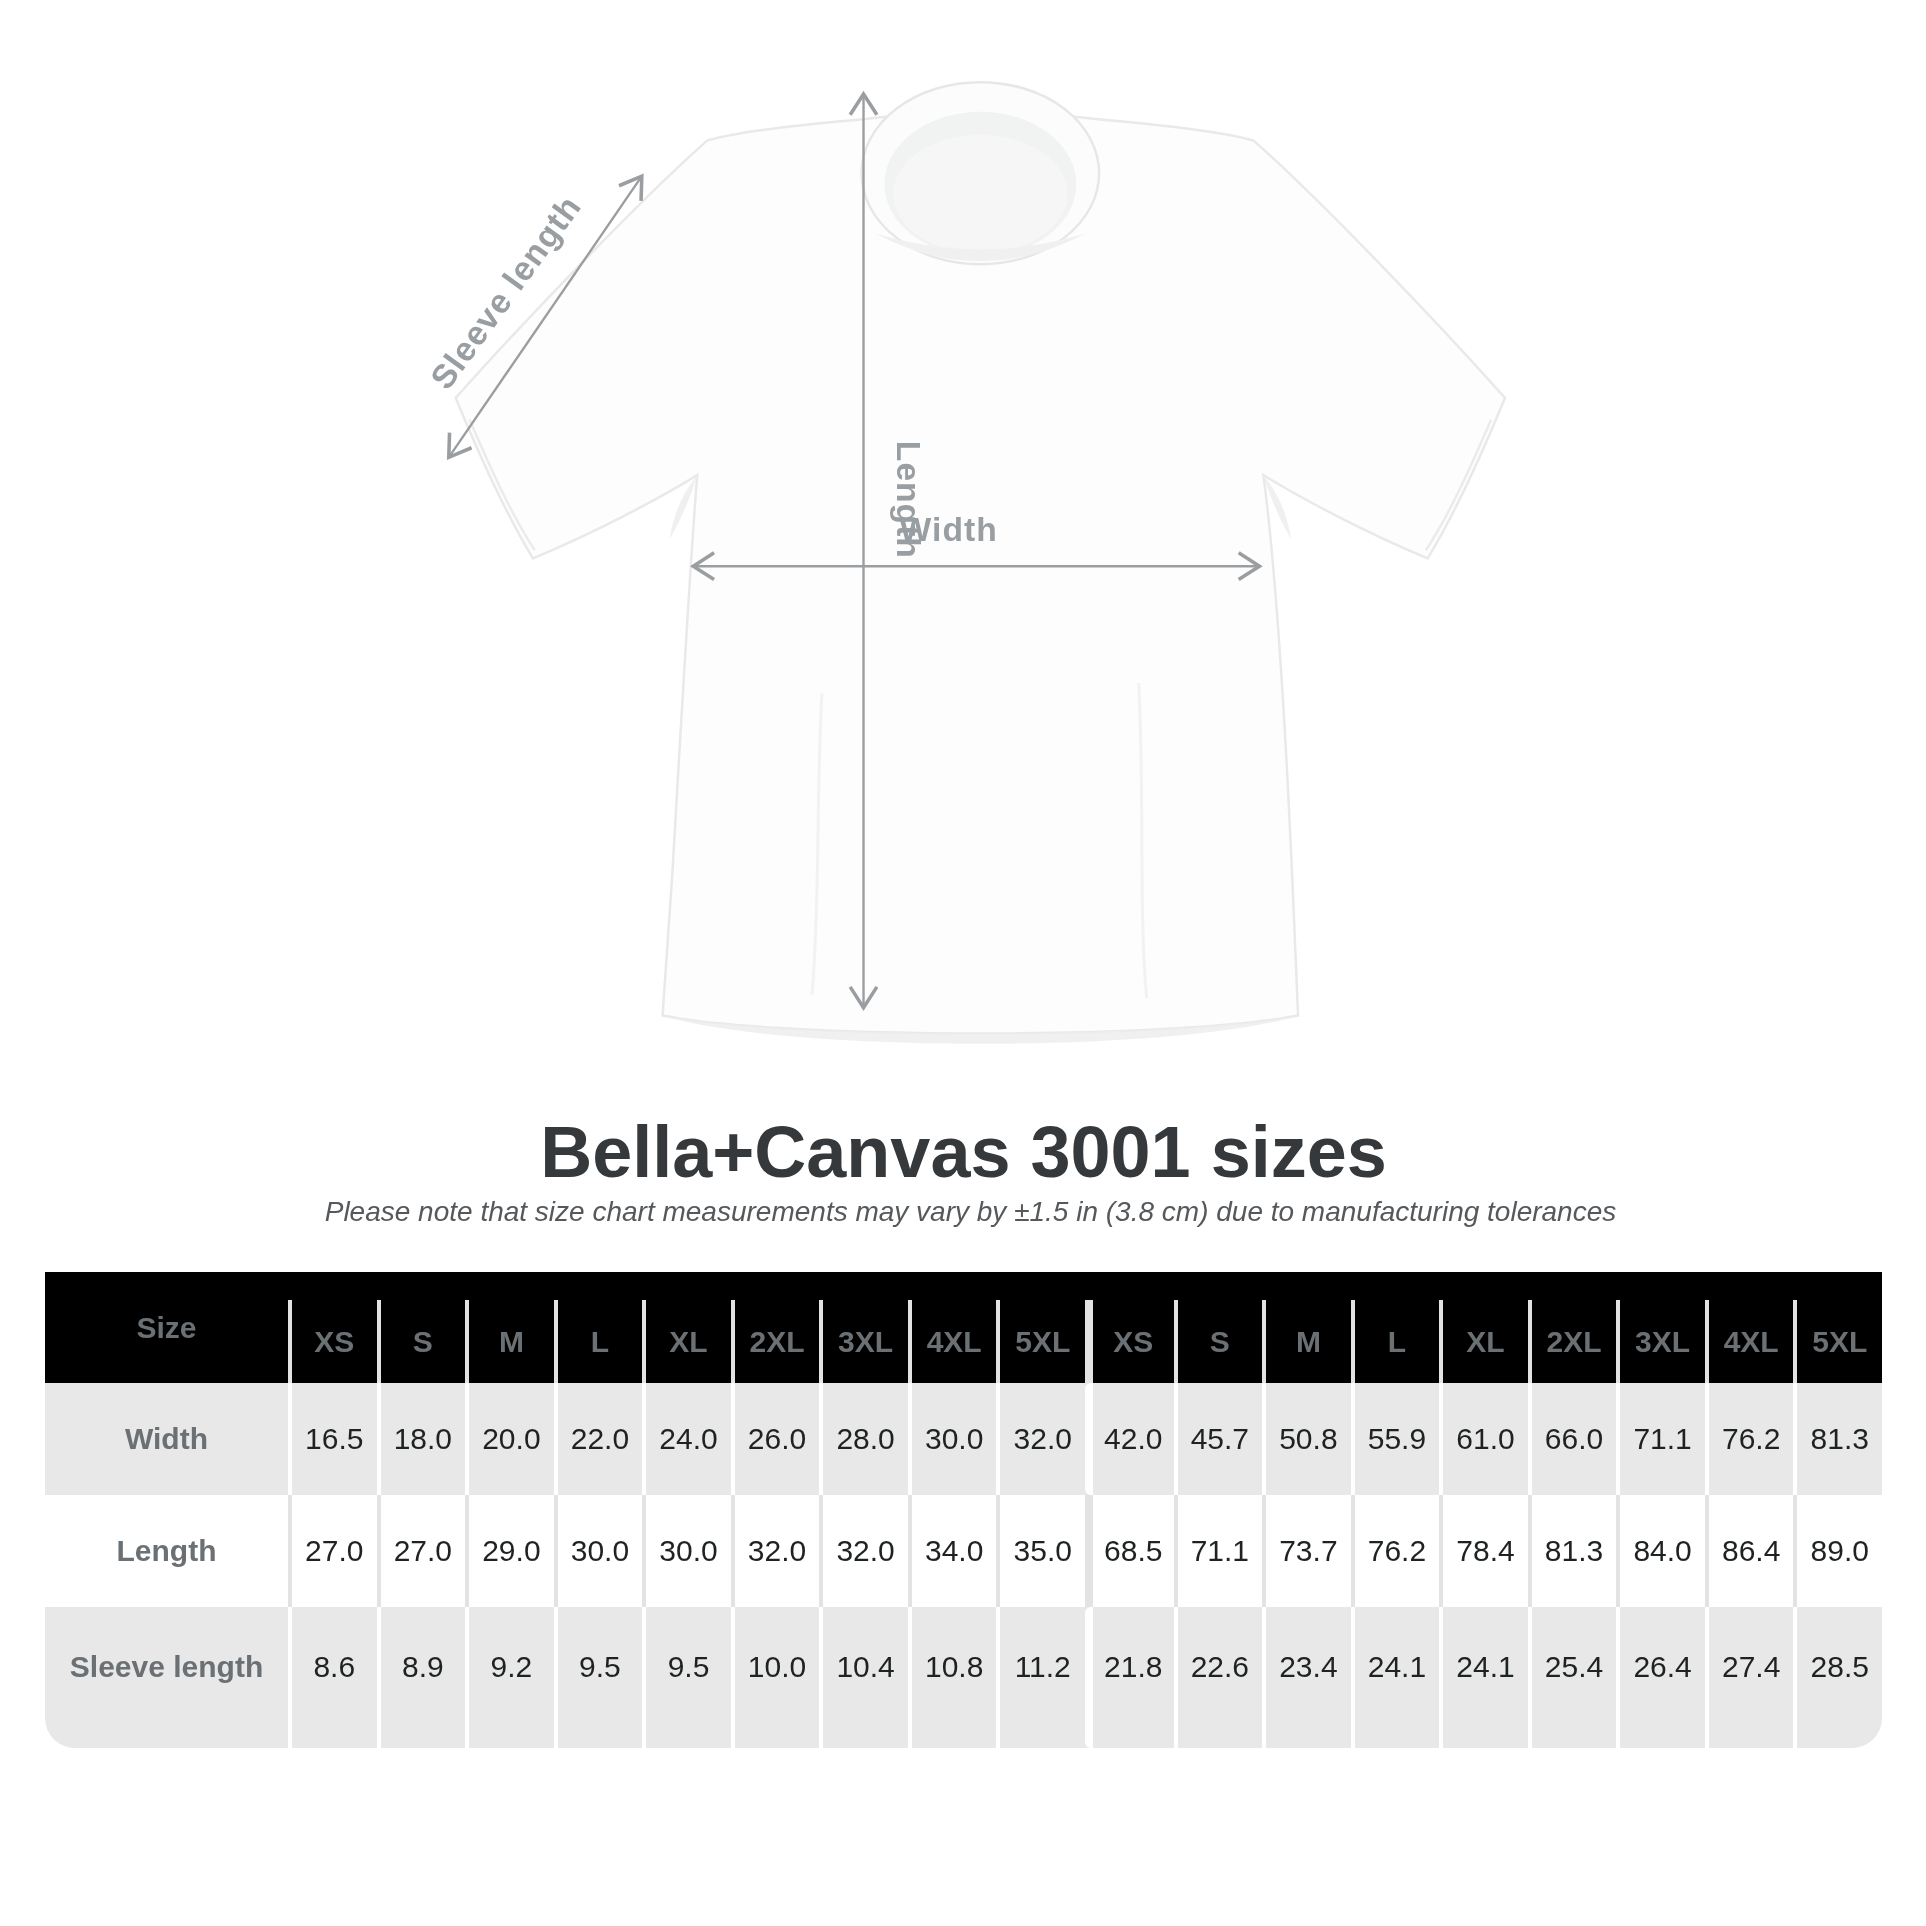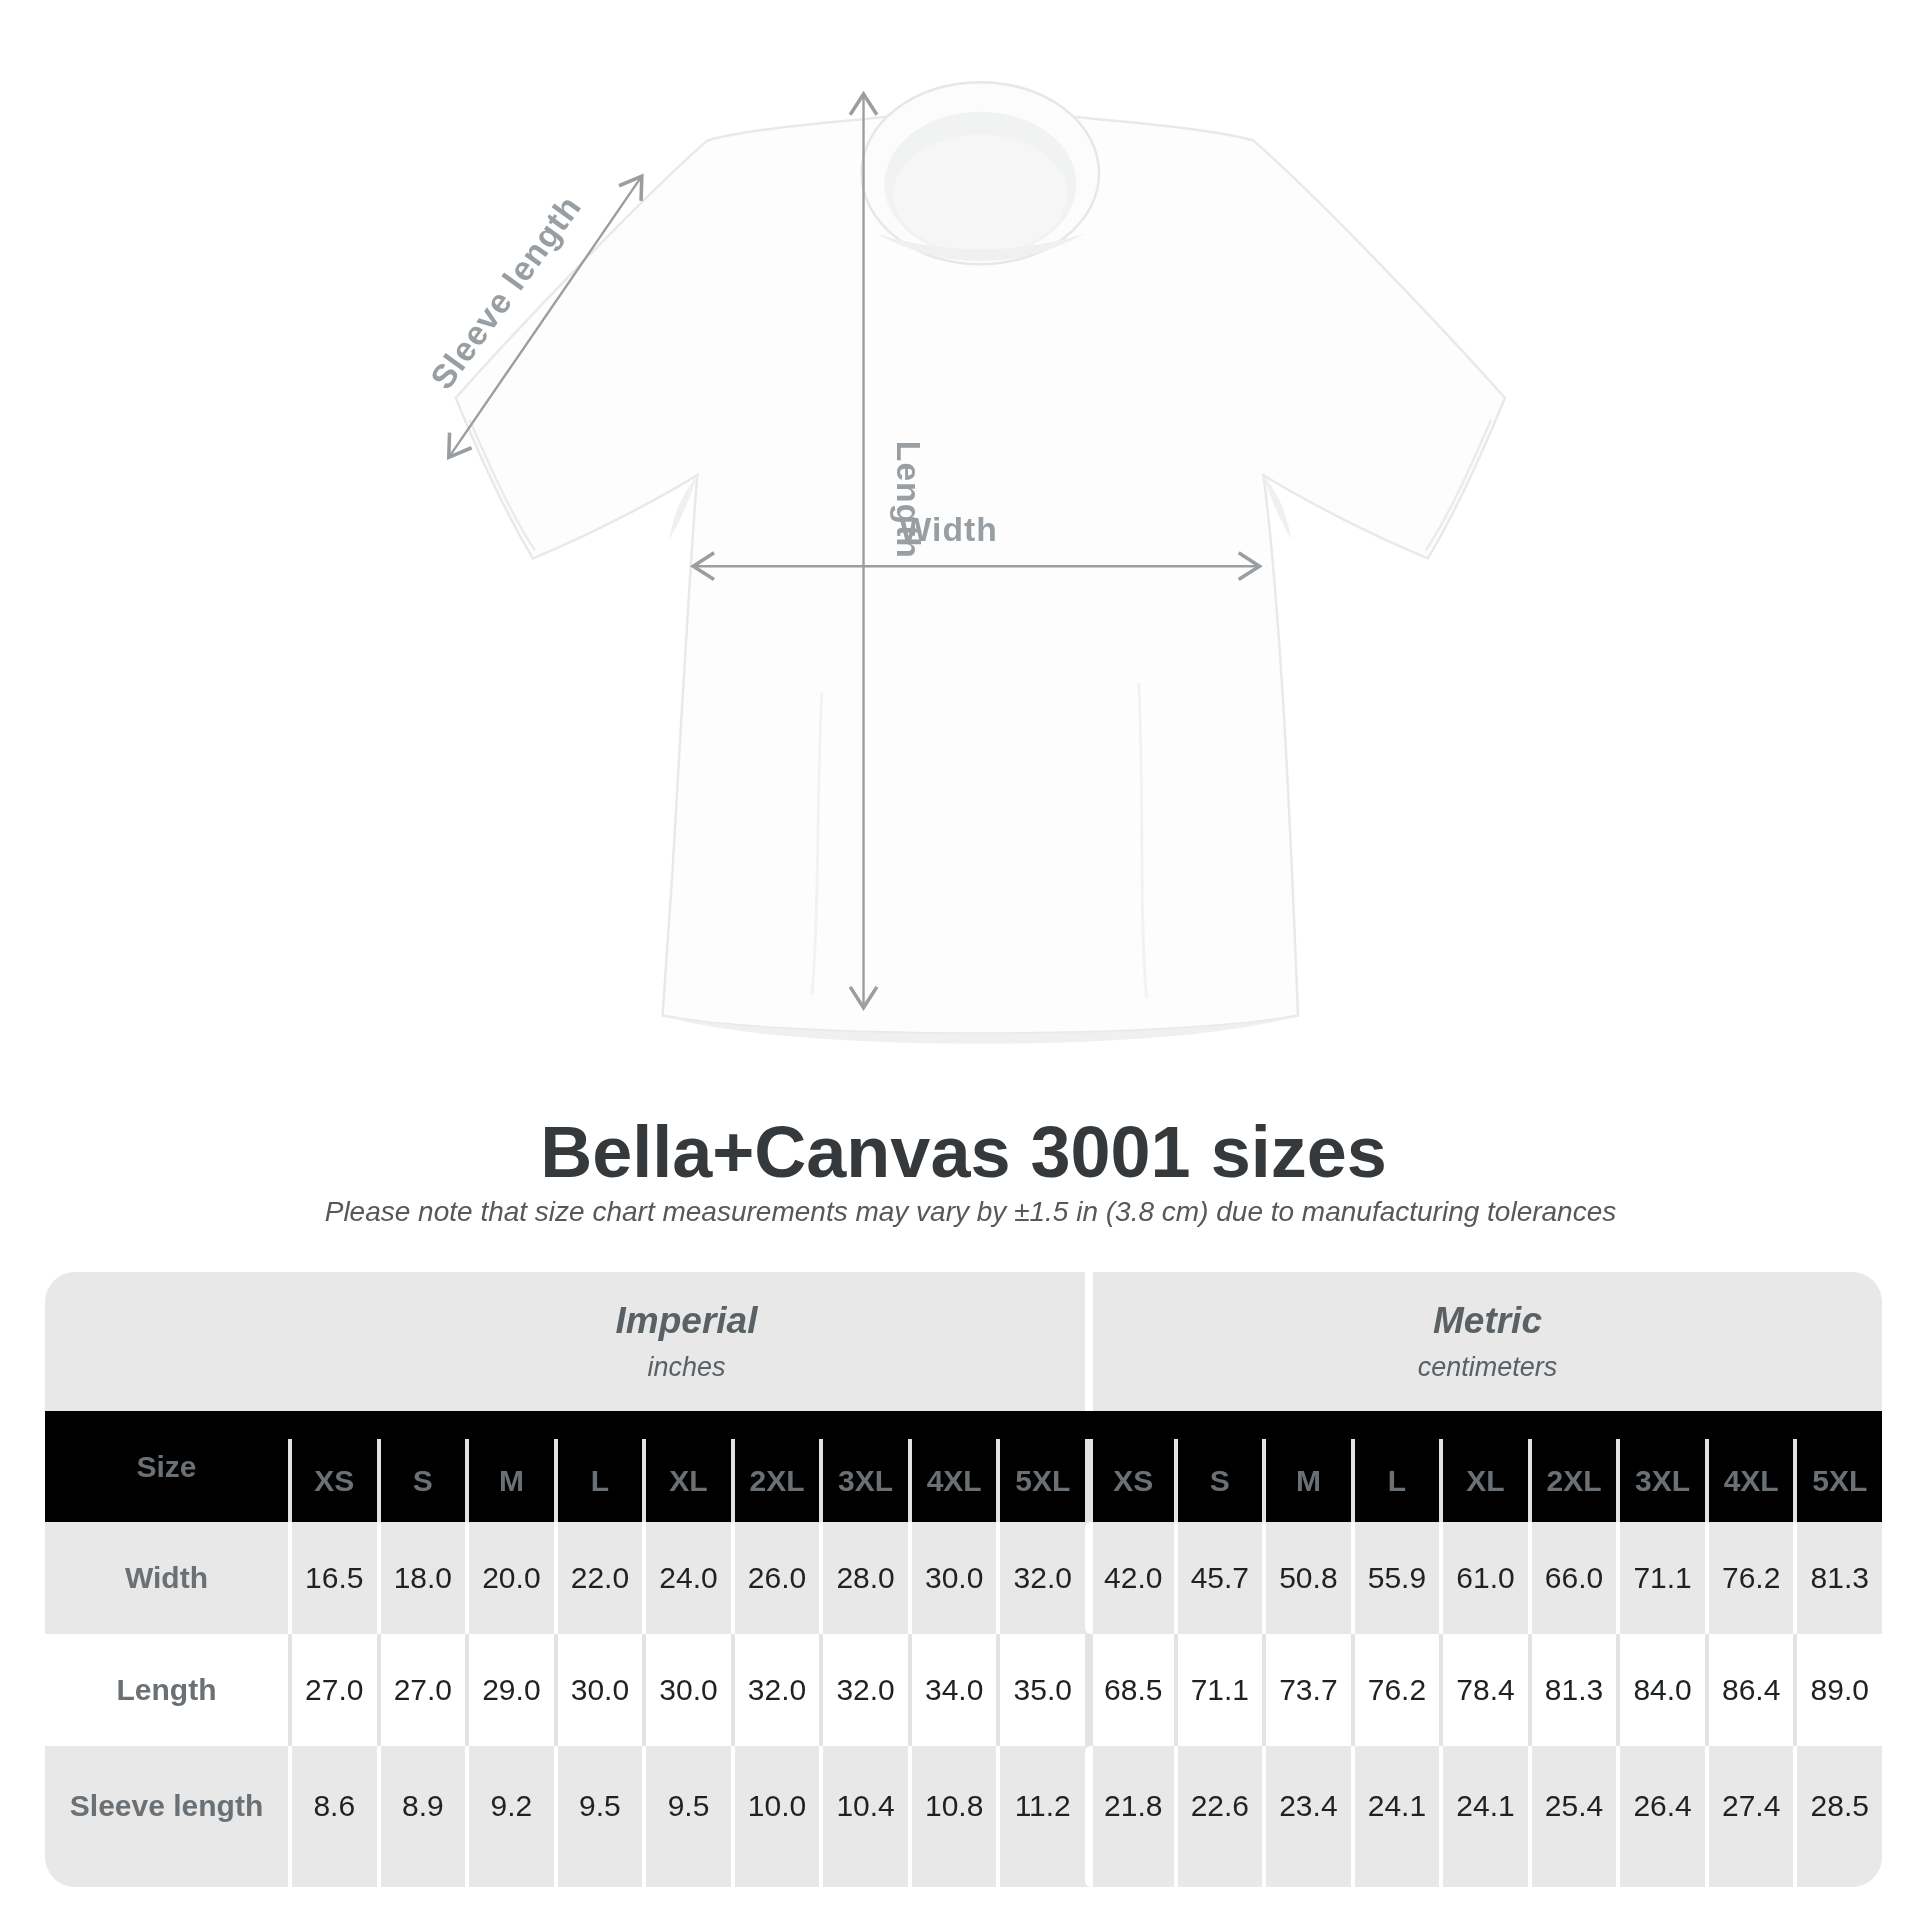--- a/index.html
+++ b/index.html
@@ -113,30 +113,20 @@
 
   <line x1="700" y1="572" x2="1272" y2="572" stroke="#9a9ea1" stroke-width="2.4" marker-start="url(#chev)" marker-end="url(#chev)"></line>
   <text class="diag-label" x="958" y="547" text-anchor="middle">Width</text>
 </svg>
 
 <div class="page-title">Bella+Canvas 3001 sizes</div>
 <div class="page-note">Please note that size chart measurements may vary by ±1.5 in (3.8 cm) due to manufacturing tolerances</div>
 
 <div class="size-table">
 
-  <div class="trow row-groups">
-    <div class="group-cell group-imperial">
-      <div class="group-label">Imperial</div>
-      <div class="group-sublabel">inches</div>
-    </div>
-    <div class="group-cell group-metric">
-      <div class="group-label">Metric</div>
-      <div class="group-sublabel">centimeters</div>
-    </div>
-  </div>
 
   <div class="trow row-size">
     <div class="cell lbl">Size</div>
     <div class="cell szh">XS</div>
     <div class="cell szh">S</div>
     <div class="cell szh">M</div>
     <div class="cell szh">L</div>
     <div class="cell szh">XL</div>
     <div class="cell szh">2XL</div>
     <div class="cell szh">3XL</div>

